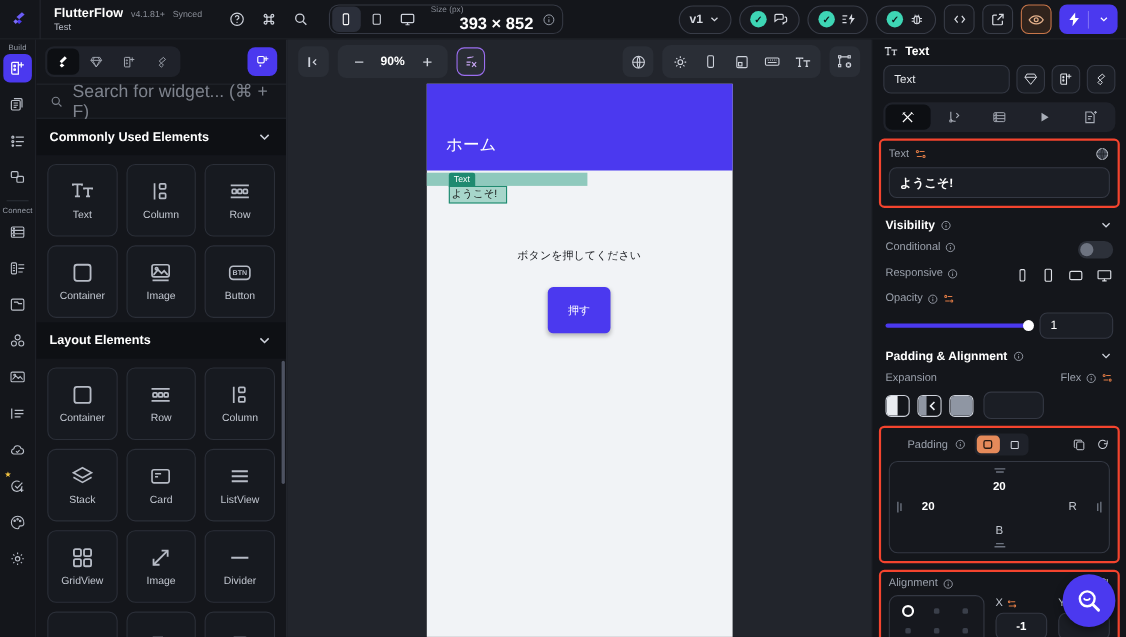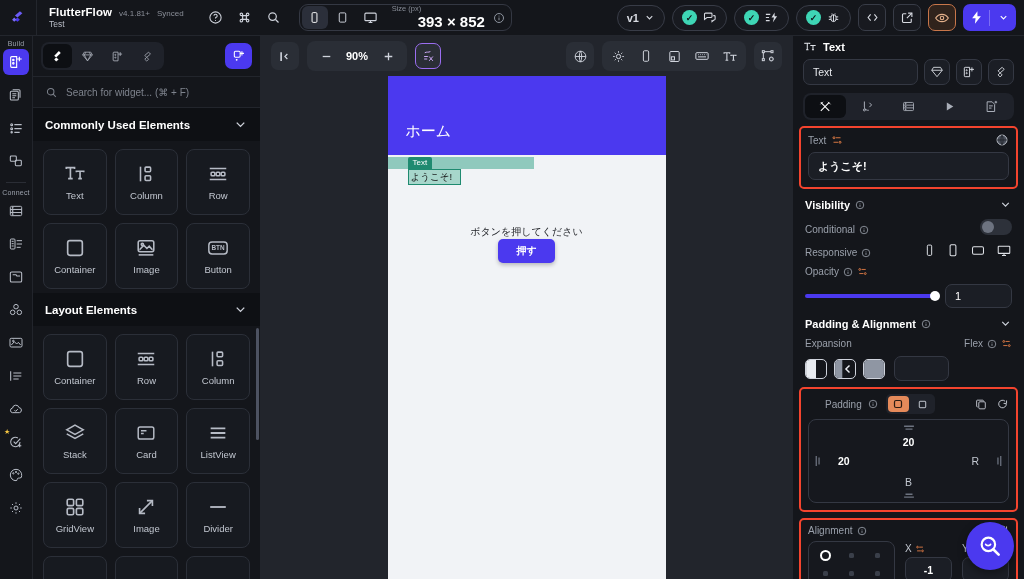--- a/index.html
+++ b/index.html
@@ -101,21 +101,21 @@
   .wp-tabsrow { height: 40px; display: flex; align-items: center; padding: 0 8px; gap: 8px; }
   .wp-tabs { display: flex; background: #1f222a; border-radius: 8px; padding: 2px; gap: 1px; }
   .wp-tab { width: 29px; height: 24px; border-radius: 6px; display: flex; align-items: center; justify-content: center; color: #a9aeb8; cursor: pointer; }
   .wp-tab.active { background: #0d0f13; color: #fff; }
   .wp-add { margin-left: auto; width: 27px; height: 26px; border-radius: 7px; background: #4b39ef; display: flex; align-items: center; justify-content: center; color: #fff; cursor: pointer; }
   .wp-search {
     height: 32px; display: flex; align-items: center; gap: 8px;
     padding: 0 12px; border-top: 1px solid #22252c; border-bottom: 1px solid #22252c;
     color: #7e838d;
   }
-  .wp-search span { font-size: 10px; }
+  .wp-search span { font-size: 16px; }
   .wp-scroll { flex: 1; overflow: hidden; }
   .sec-head {
     height: 33px; display: flex; align-items: center; justify-content: space-between;
     padding: 0 12px; background: #0e1014;
   }
   .sec-title { font-size: 11.5px; font-weight: bold; color: #fff; }
   .chev { color: #cfd3dc; }
   .grid3 { display: grid; grid-template-columns: repeat(3, 1fr); gap: 8px; padding: 8px 10px 4px; }
   .wcard {
     height: 66px; border: 1px solid #2b2f38; border-radius: 8px; background: #171a20;
@@ -146,22 +146,22 @@
     font-size: 8px; padding: 1px 5px 2px; border-radius: 2px 2px 0 0; line-height: 1.25;
   }
   .sel-band { height: 12px; background: #8fc9bd; width: 146px; margin-left: 0; }
   .sel-text {
     margin-left: 20px; width: 53px; border: 1px solid #1f8a70; background: #a7d6cb;
     color: #111; font-size: 9.5px; padding: 1px 2px; line-height: 1.25;
   }
   .phone-body { padding-top: 40px; text-align: center; }
   .p-text { font-size: 10px; color: #1d1f24; text-align: center; }
   .p-btn {
-    margin: 0 auto 0; width: 57px; height: 24px; background: #4b39ef; border-radius: 5px;
-    display: flex; align-items: center; justify-content: center; color: #fff; font-size: 10px; font-weight: bold;
+    margin: 22px auto 0; width: 57px; height: 42px; background: #4b39ef; border-radius: 5px;
+    display: flex; align-items: center; justify-content: center; color: #fff; font-size: 10px; font-weight: normal;
     cursor: pointer; box-shadow: 0 2px 4px rgba(0,0,0,.25);
   }
 
   
   .rpanel {
     width: 232px; min-width: 232px; background: #14161b;
     border-left: 1px solid #22252c; display: flex; flex-direction: column;
     overflow: hidden; position: relative;
   }
   .rp-head { height: 22px; display: flex; align-items: center; gap: 6px; padding: 4px 10px 0; }
@@ -182,21 +182,21 @@
   .tf-lbl { font-size: 10px; color: #9aa0ab; }
   .tf-globe { margin-left: auto; color: #cfd3dc; }
   .tf-input {
     margin-top: 5px; height: 28px; border: 1px solid #343843; border-radius: 7px; background: #1b1e25;
     display: flex; align-items: center; padding: 0 9px; font-size: 11px; font-weight: bold; color: #fff;
   }
 
   .sec { padding: 9px 12px 0; }
   .sec-row { display: flex; align-items: center; justify-content: space-between; }
   .sec-name { font-size: 11px; font-weight: bold; color: #fff; display: flex; align-items: center; gap: 5px; }
-  .prow { display: flex; align-items: flex-end; margin-top: 8px; }
+  .prow { display: flex; align-items: flex-start; margin-top: 8px; }
   .plabel { font-size: 10px; color: #9aa0ab; display: flex; align-items: center; gap: 4px; }
   .toggle { margin-left: auto; width: 32px; height: 16px; border-radius: 8px; background: #2d313a; position: relative; cursor: pointer; }
   .toggle .knob { position: absolute; left: 2px; top: 2px; width: 12px; height: 12px; border-radius: 50%; background: #6d7380; }
   .resp-icons { margin-left: auto; display: flex; align-items: center; gap: 10px; color: #dfe2e8; }
   .slider-row { display: flex; align-items: center; gap: 9px; margin-top: 7px; }
   .slider { flex: 1; height: 4px; background: #4b39ef; border-radius: 2px; position: relative; }
   .slider .knob { position: absolute; right: -4px; top: -3px; width: 10px; height: 10px; border-radius: 50%; background: #fff; }
   .numbox {
     width: 67px; height: 24px; border: 1px solid #343843; border-radius: 7px; background: #1b1e25;
     display: flex; align-items: center; padding: 0 9px; font-size: 11px; color: #fff;

